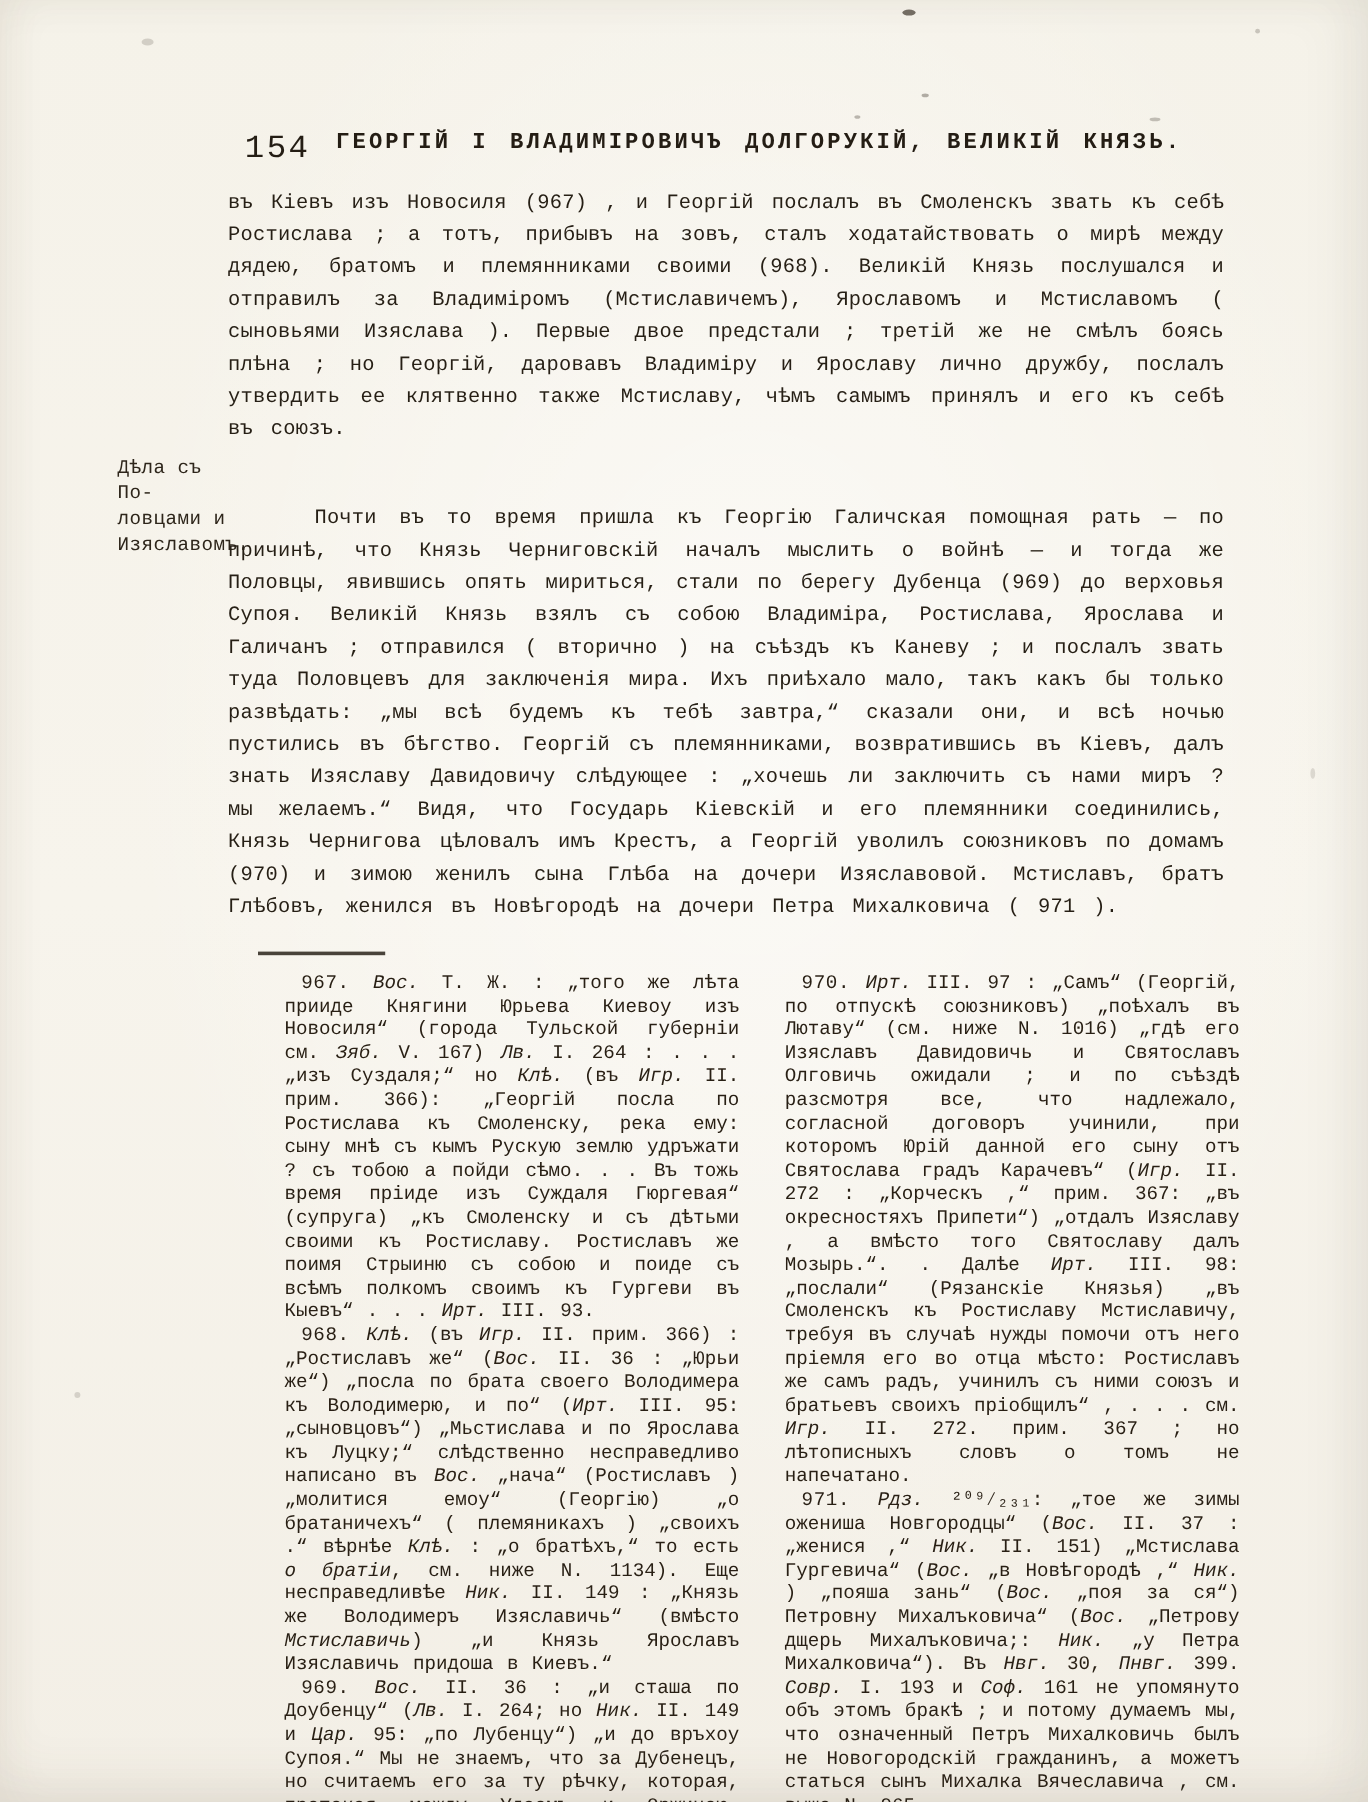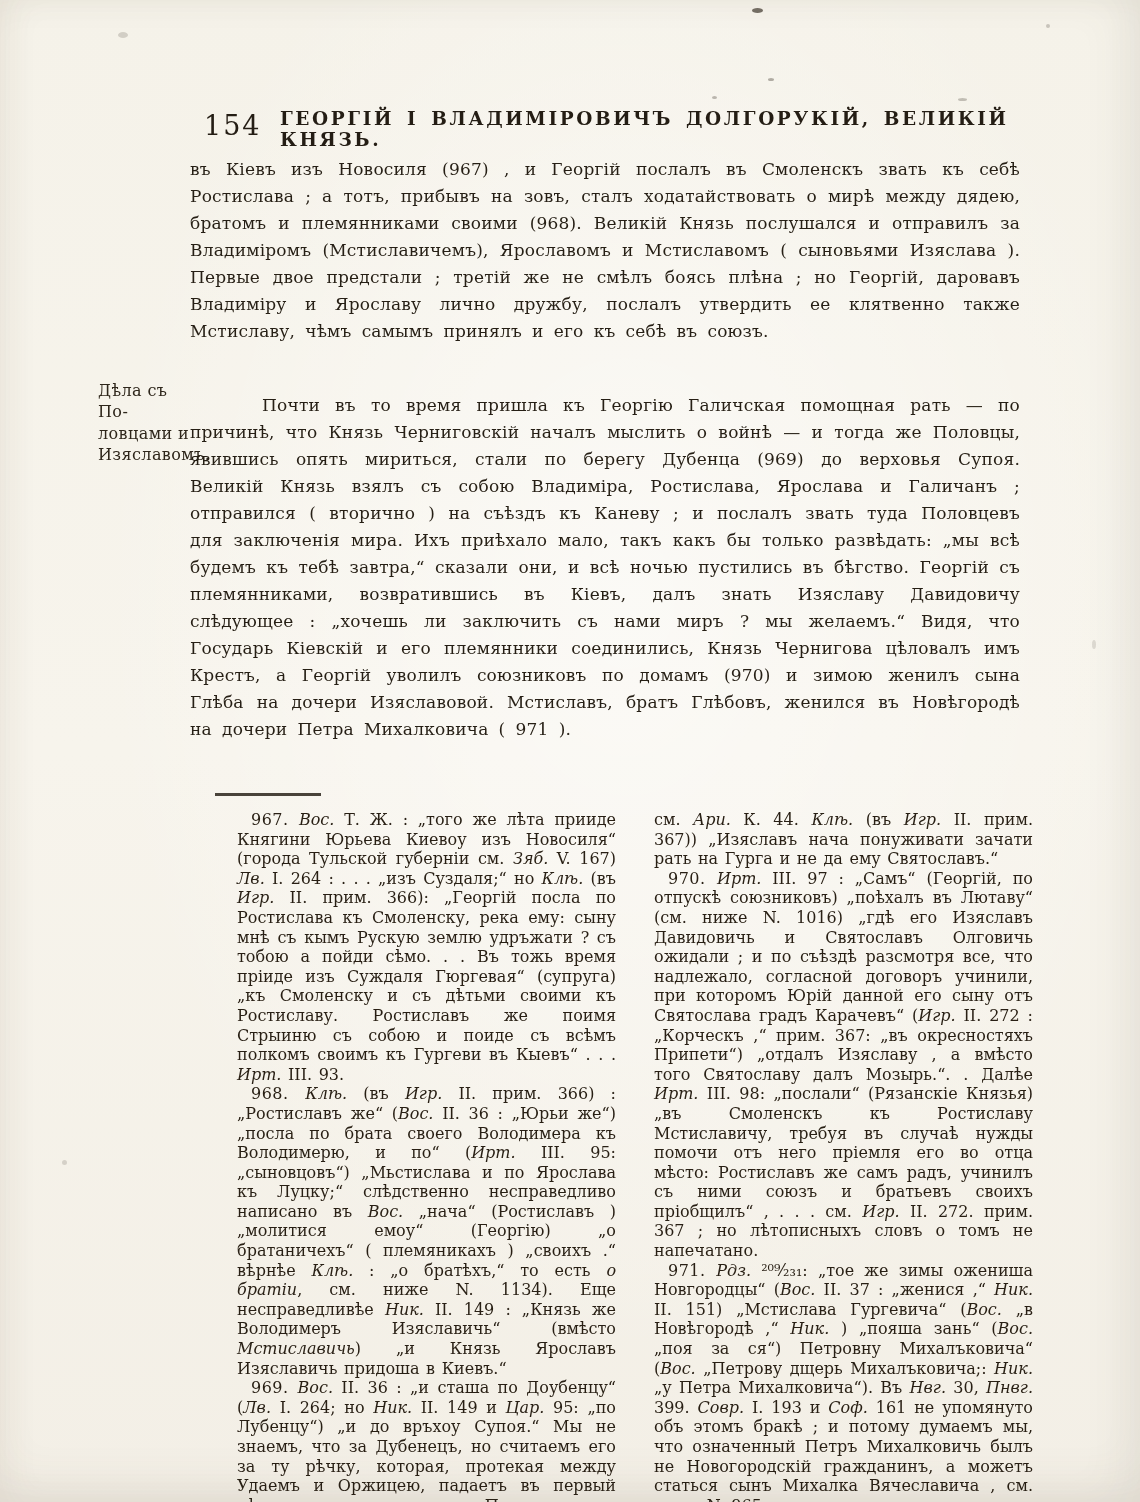--- a/index.html
+++ b/index.html
@@ -10,20 +10,21 @@
   }
   .page{
     position:relative;
     width:1140px;height:1502px;
     background:
       radial-gradient(ellipse at 55% 40%, rgba(255,255,255,.55) 0%, rgba(255,255,255,0) 60%),
       linear-gradient(180deg,#f5f2e9 0%,#f7f4ec 50%,#f3efe6 100%);
     box-shadow:inset -22px 0 38px rgba(90,80,60,.06), inset 0 -26px 40px rgba(90,80,60,.05), inset 14px 0 30px rgba(90,80,60,.04);
     color:#2a231a;
     overflow:hidden;
+    font-family:Liberation Mono, monospace;
   }
   
   .header-row{position:absolute;top:108px;left:190px;width:830px;height:34px;}
   .page-number{
     position:absolute;left:14px;top:2px;
     font-size:27px;letter-spacing:2px;color:#241d14;
   }
   .running-header{
     display:block;
     padding-left:90px;
@@ -87,21 +88,20 @@
 
   <div class="footnote-rule"></div>
 
   <div class="footnotes">
     <div class="fn-col">
         <p class="footnote"><span class="fn-num">967. </span><i>Вос.</i><span> Т. Ж. :  „того же лѣта прииде Княгини Юрьева Киевоу изъ Новосиля“ (города Тульской губерніи см. </span><i>Зяб.</i><span> V. 167) </span><i>Лв.</i><span> I. 264 :  . . .  „изъ Суздаля;“ но </span><i>Клѣ.</i><span> (въ </span><i>Игр.</i><span> II. прим. 366): „Георгій посла по Ростислава къ Смоленску, река ему: сыну мнѣ съ кымъ Рускую землю удръжати ? съ тобою а пойди сѣмо. . .  Въ тожь время пріиде изъ Суждаля Гюргевая“ (супруга) „къ Смоленску и съ дѣтьми своими къ Ростиславу.  Ростиславъ же поимя Стрыиню съ собою и поиде съ всѣмъ полкомъ своимъ къ Гургеви въ Кыевъ“ . . . </span><i>Ирт.</i><span> III. 93.</span></p>
         <p class="footnote"><span class="fn-num">968. </span><i>Клѣ.</i><span> (въ </span><i>Игр.</i><span> II. прим. 366) :  „Ростиславъ же“ (</span><i>Вос.</i><span> II. 36 :  „Юрьи же“) „посла по брата своего Володимера къ Володимерю, и по“ (</span><i>Ирт.</i><span> III. 95: „сыновцовъ“) „Мьстислава и по Ярослава къ Луцку;“ слѣдственно несправедливо написано въ </span><i>Вос.</i><span> „нача“ (Ростиславъ ) „молитися емоу“ (Георгію) „о братаничехъ“ ( племяникахъ ) „своихъ .“ вѣрнѣе </span><i>Клѣ.</i><span> :  „о братѣхъ,“ то есть </span><i>о братіи</i><span>, см. ниже N. 1134).  Еще несправедливѣе </span><i>Ник.</i><span> II. 149 :  „Князь же Володимеръ Изяславичь“ (вмѣсто </span><i>Мстиславичь</i><span>) „и Князь Ярославъ Изяславичь придоша в Киевъ.“</span></p>
         <p class="footnote"><span class="fn-num">969. </span><i>Вос.</i><span> II. 36 :  „и сташа по Доубенцу“ (</span><i>Лв.</i><span> I. 264; но </span><i>Ник.</i><span> II. 149 и </span><i>Цар.</i><span> 95:  „по Лубенцу“) „и до връхоу Супоя.“ Мы не знаемъ, что за Дубенецъ, но считаемъ его за ту рѣчку, которая, протекая между Удаемъ и Оржицею, падаетъ въ первый нѣсколько выше города Пырятина; на лѣвомъ берегу ея находится село Поддубовка,</span></p>
       </div>
     <div class="fn-col">
-        <p class="footnote cont"><span>см. </span><i>Ари.</i><span> К. 44. </span><i>Клѣ.</i><span> (въ </span><i>Игр.</i><span> II. прим. 367)) „Изяславъ нача понуживати зачати рать на Гурга и не да ему Святославъ.“</span></p>
         <p class="footnote"><span class="fn-num">970. </span><i>Ирт.</i><span> III. 97 :  „Самъ“ (Георгій, по отпускѣ союзниковъ) „поѣхалъ въ Лютаву“ (см. ниже N. 1016) „гдѣ его Изяславъ Давидовичь и Святославъ Олговичь ожидали ;  и по съѣздѣ разсмотря все, что надлежало, согласной договоръ учинили, при которомъ Юрій данной его сыну отъ Святослава градъ Карачевъ“ (</span><i>Игр.</i><span> II. 272 :  „Корческъ ,“ прим. 367:  „въ окресностяхъ Припети“) „отдалъ Изяславу , а вмѣсто того Святославу далъ Мозырь.“. .  Далѣе </span><i>Ирт.</i><span> III. 98:  „послали“ (Рязанскіе Князья) „въ Смоленскъ къ Ростиславу Мстиславичу, требуя въ случаѣ нужды помочи отъ него пріемля его во отца мѣсто: Ростиславъ же самъ радъ, учинилъ съ ними союзъ и братьевъ своихъ пріобщилъ“ , . . .  см. </span><i>Игр.</i><span> II. 272. прим. 367 ;  но лѣтописныхъ словъ о томъ не напечатано.</span></p>
         <p class="footnote"><span class="fn-num">971. </span><i>Рдз.</i><span> ²⁰⁹⁄₂₃₁:  „тое же зимы ожениша Новгородцы“ (</span><i>Вос.</i><span> II. 37 :  „женися ,“ </span><i>Ник.</i><span> II. 151) „Мстислава Гургевича“ (</span><i>Вос.</i><span> „в Новѣгородѣ ,“ </span><i>Ник.</i><span> ) „пояша зань“ (</span><i>Вос.</i><span> „поя за ся“) Петровну Михалъковича“ (</span><i>Вос.</i><span> „Петрову дщерь Михалъковича;: </span><i>Ник.</i><span> „у Петра Михалковича“).  Въ </span><i>Нвг.</i><span> 30, </span><i>Пнвг.</i><span> 399. </span><i>Совр.</i><span> I. 193 и </span><i>Соф.</i><span> 161 не упомянуто объ этомъ бракѣ ;  и потому думаемъ мы, что означенный Петръ Михалковичь былъ не Новогородскій гражданинъ, а можетъ статься сынъ Михалка Вячеславича , см. выше N. 965.</span></p>
       </div>
   </div>
 
   <div class="speck" style="left:752px;top:8px;width:11px;height:5px;opacity:.75;"></div>
   <div class="speck" style="left:768px;top:78px;width:6px;height:3px;opacity:.4;"></div>
   <div class="speck" style="left:712px;top:96px;width:5px;height:3px;opacity:.35;"></div>
   <div class="speck" style="left:958px;top:98px;width:9px;height:3px;opacity:.3;"></div>
   <div class="speck" style="left:118px;top:32px;width:10px;height:6px;opacity:.2;"></div>

